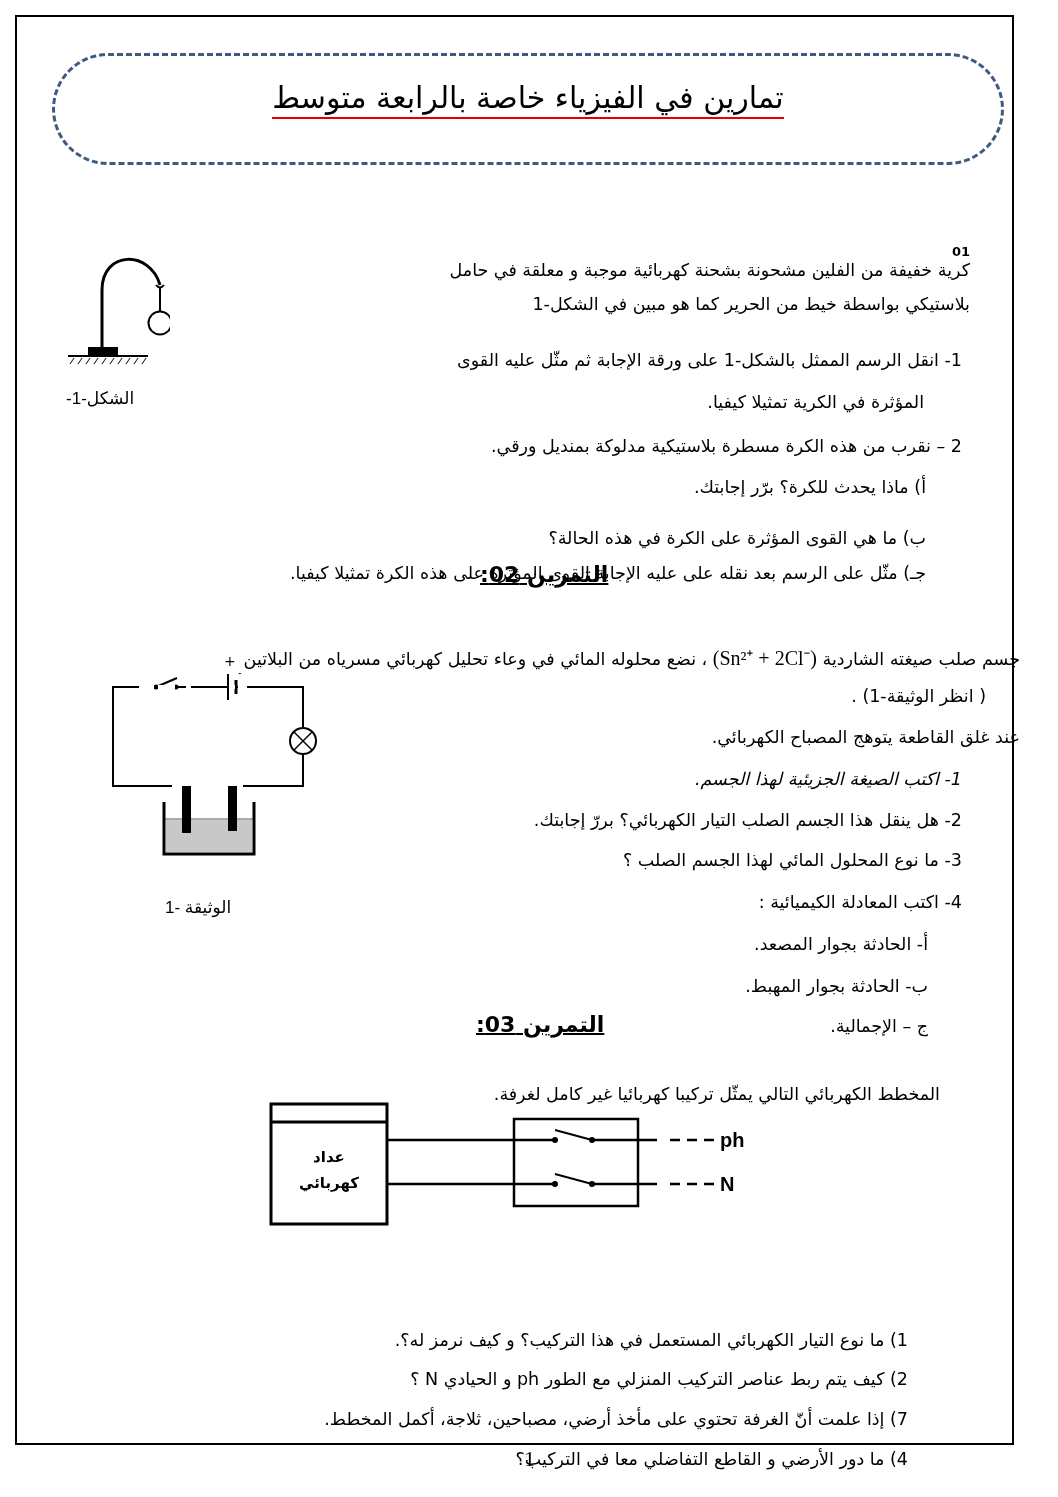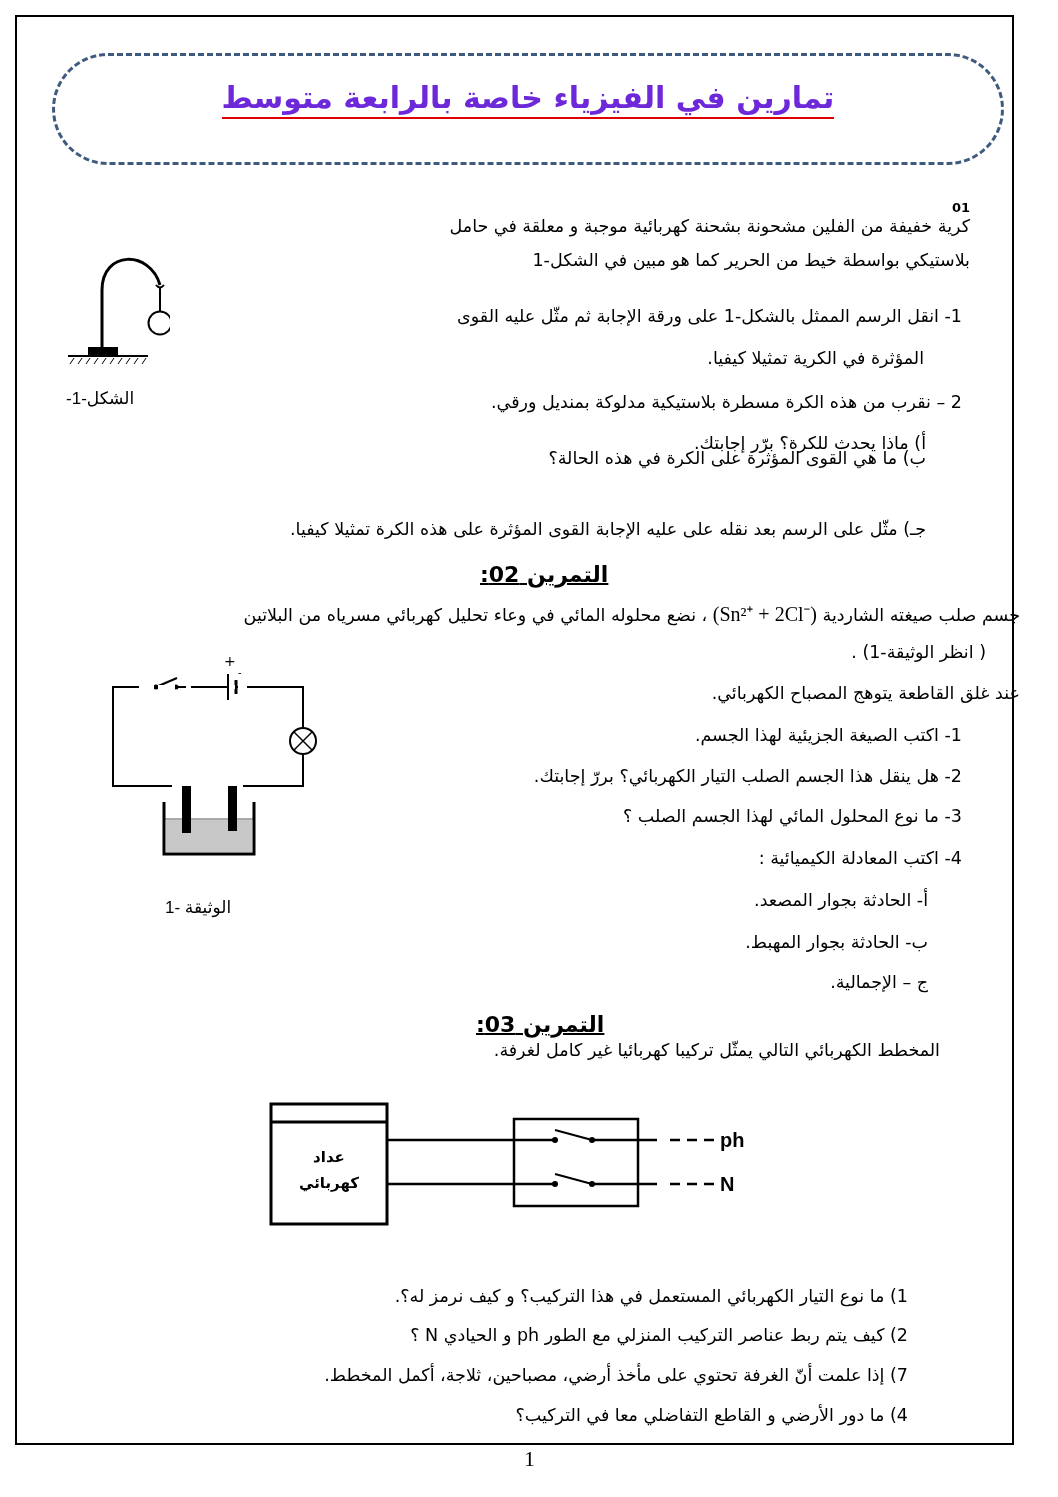--- a/index.html
+++ b/index.html
@@ -1,21 +1,21 @@
 <!DOCTYPE html>
 <html><head>
 <meta charset="utf-8">
 <style>
   html,body{margin:0;padding:0;background:#fff;}
   body{width:1058px;height:1497px;position:relative;overflow:hidden;font-family:"DejaVu Sans","Liberation Sans",sans-serif;color:#000;}
   .frame{position:absolute;left:15px;top:15px;width:999px;height:1430px;border:2px solid #000;box-sizing:border-box;}
   .title-box{position:absolute;left:52px;top:53px;width:952px;height:112px;border:3px dashed #3e5a7e;border-radius:56px;box-sizing:border-box;}
-  .title{position:absolute;left:0;right:0;top:24px;text-align:center;font-family:"DejaVu Sans",sans-serif;font-weight:bold;font-size:30px;color:#6d28d9;}
+  .title{position:absolute;left:0;right:0;top:24px;text-align:center;font-family:"DejaVu Sans",sans-serif;font-weight:normal;font-size:30px;color:#000000;}
   .title span{border-bottom:2px solid #e00000;padding-bottom:2px;letter-spacing:-1px;}
-  .rtl{direction:rtl;position:absolute;white-space:nowrap;font-family:"DejaVu Sans",sans-serif;font-size:17.5px;}
+  .rtl{direction:rtl;position:absolute;white-space:nowrap;font-family:"DejaVu Sans",sans-serif;font-size:17.5px;margin-top:44px;}
   .heading{position:absolute;font-weight:bold;font-size:22px;direction:rtl;text-decoration:underline;text-decoration-thickness:2px;}
   .fig-label{position:absolute;font-family:"Liberation Sans",sans-serif;font-size:17px;direction:rtl;}
   svg{position:absolute;}
   .page-num{position:absolute;left:524px;top:1446px;font-family:"Liberation Serif",serif;font-size:22px;}
 </style>
 </head>
 <body>
 
 <div class="frame"></div>
 
@@ -23,21 +23,21 @@
   <div class="title"><span>تمارين في الفيزياء خاصة بالرابعة متوسط</span></div>
 </div>
 
 <div class="rtl" style="right:88px;top:200px;font-size:13px;font-weight:bold;">01</div>
 <div class="rtl" style="right:88px;top:216px;">كرية خفيفة من الفلين مشحونة بشحنة كهربائية موجبة و معلقة في حامل</div>
 <div class="rtl" style="right:88px;top:250px;">بلاستيكي بواسطة خيط من الحرير كما هو مبين في الشكل-1</div>
 <div class="rtl" style="right:96px;top:306px;">1- انقل الرسم الممثل بالشكل-1 على ورقة الإجابة ثم مثّل عليه القوى</div>
 <div class="rtl" style="right:134px;top:348px;">المؤثرة في الكرية تمثيلا كيفيا.</div>
 <div class="rtl" style="right:96px;top:392px;">2 – نقرب من هذه الكرة مسطرة بلاستيكية مدلوكة بمنديل ورقي.</div>
 <div class="rtl" style="right:132px;top:433px;">أ) ماذا يحدث للكرة؟ برّر إجابتك.</div>
-<div class="rtl" style="right:132px;top:448px;text-align:center;">ب) ما هي القوى المؤثرة على الكرة في هذه الحالة؟</div>
+<div class="rtl" style="right:132px;top:484px;text-align:center;">ب) ما هي القوى المؤثرة على الكرة في هذه الحالة؟</div>
 <div class="rtl" style="right:132px;top:519px;">جـ) مثّل على الرسم بعد نقله على عليه الإجابة القوى المؤثرة على هذه الكرة تمثيلا كيفيا.</div>
 
 <svg style="left:60px;top:255px;" width="110" height="110" viewBox="0 0 110 110">
   <path d="M42 99 V35 C42 -5 90 -5 100 30" fill="none" stroke="#000" stroke-width="3"></path>
   <path d="M96 30 Q100 35 104 30" fill="none" stroke="#000" stroke-width="2"></path>
   <line x1="100" y1="32" x2="100" y2="56" stroke="#000" stroke-width="2"></line>
   <circle cx="100" cy="68" r="11.5" fill="#fff" stroke="#000" stroke-width="2"></circle>
   <rect x="28" y="92" width="30" height="9" fill="#000"></rect>
   <line x1="8" y1="101" x2="88" y2="101" stroke="#000" stroke-width="2"></line>
   <g stroke="#000" stroke-width="1">
@@ -52,21 +52,21 @@
       <line x1="74" y1="109" x2="78" y2="103"></line>
       <line x1="82" y1="109" x2="86" y2="103"></line>
   </g>
 </svg>
 <div class="fig-label" style="left:66px;top:388px;">الشكل-1-</div>
 
 <div class="heading" style="left:480px;top:562px;">التمرين 02:</div>
 <div class="rtl" style="right:38px;top:600px;"><span>جسم صلب صيغته الشاردية </span><span style="font-family:'Liberation Serif',serif;font-size:20px;direction:ltr;unicode-bidi:embed;text-align:right;">(Sn²⁺ + 2Cl⁻)</span><span> ، نضع محلوله المائي في وعاء تحليل كهربائي مسرياه من البلاتين</span></div>
 <div class="rtl" style="right:72px;top:642px;">( انظر الوثيقة-1) .</div>
 <div class="rtl" style="right:38px;top:683px;">عند غلق القاطعة يتوهج المصباح الكهربائي.</div>
-<div class="rtl" style="right:96px;top:725px;">1- اكتب الصيغة الجزيئية لهذا الجسم.</div>
+<div class="rtl" style="right:96px;top:725px;font-style:italic;">1- اكتب الصيغة الجزيئية لهذا الجسم.</div>
 <div class="rtl" style="right:96px;top:766px;">2- هل ينقل هذا الجسم الصلب التيار الكهربائي؟ بررّ إجابتك.</div>
 <div class="rtl" style="right:96px;top:806px;">3- ما نوع المحلول المائي لهذا الجسم الصلب ؟</div>
 <div class="rtl" style="right:96px;top:848px;">4- اكتب المعادلة الكيميائية :</div>
 <div class="rtl" style="right:130px;top:890px;">أ- الحادثة بجوار المصعد.</div>
 <div class="rtl" style="right:130px;top:932px;">ب- الحادثة بجوار المهبط.</div>
 <div class="rtl" style="right:130px;top:972px;">ج – الإجمالية.</div>
 
 <svg style="left:100px;top:650px;" width="220" height="190" viewBox="0 0 220 190">
   <polyline points="86,37 13,37 13,136 72,136" fill="none" stroke="#000" stroke-width="2"></polyline>
   <polyline points="143,136 203,136 203,104" fill="none" stroke="#000" stroke-width="2"></polyline>

